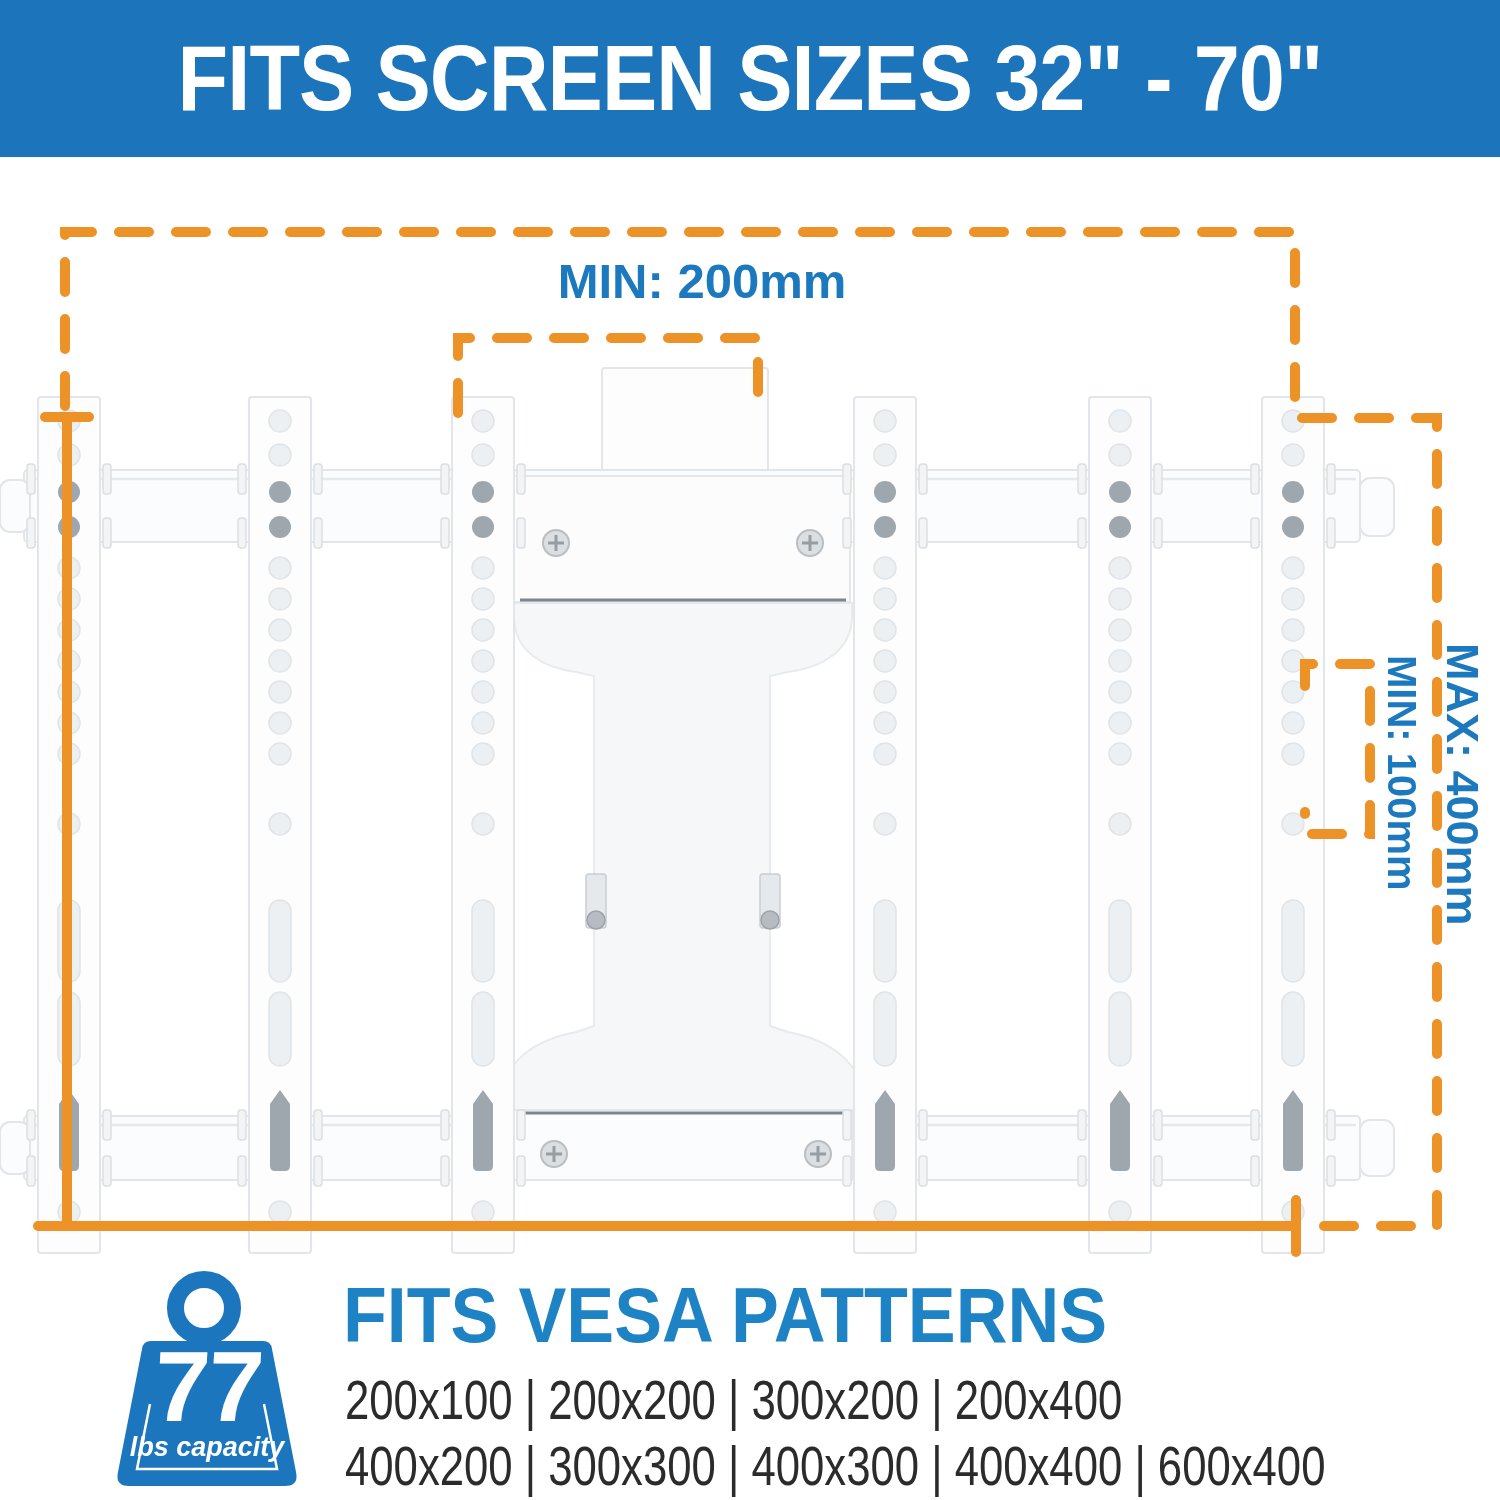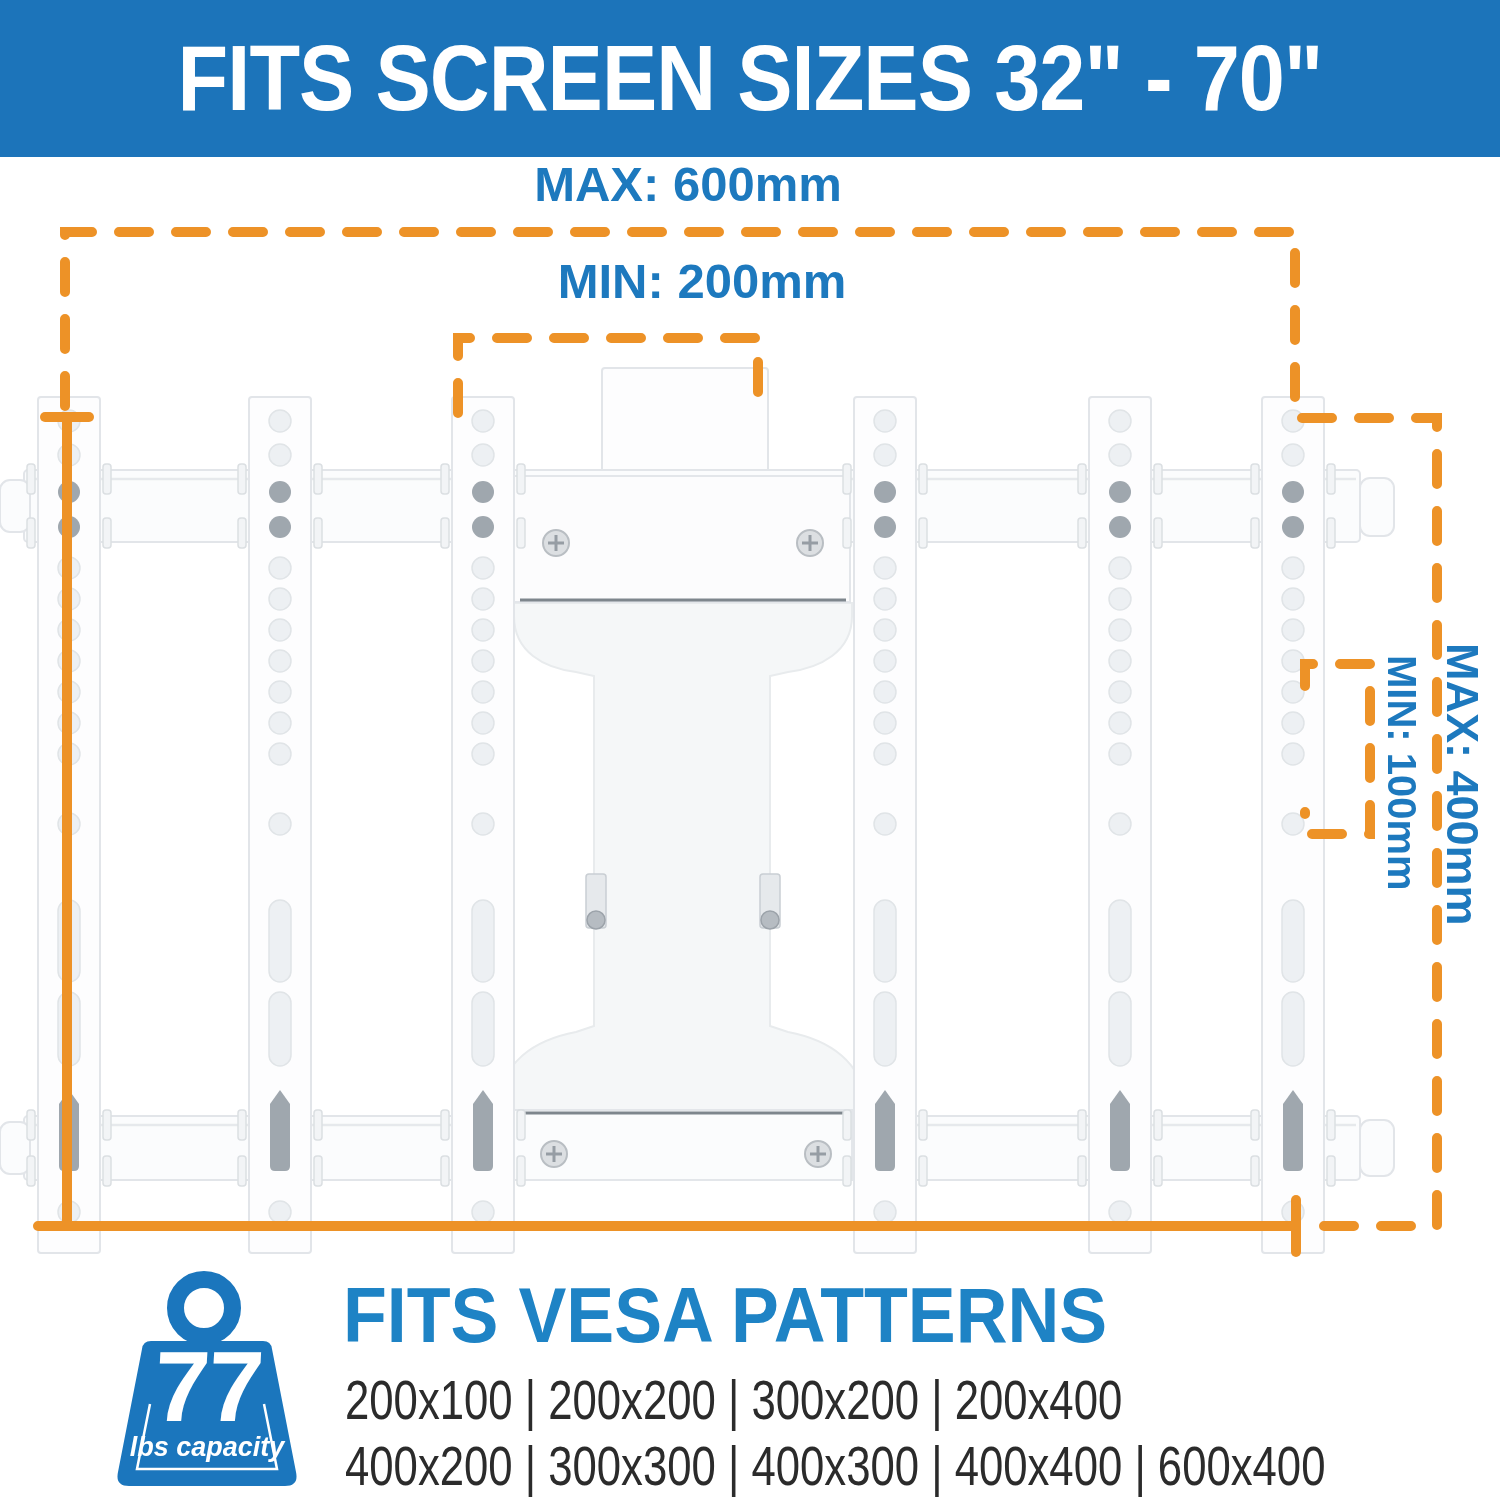--- a/index.html
+++ b/index.html
@@ -268,21 +268,20 @@
         <path d="M 67 419 V 1226 M 38 1226 H 1296"></path>
         <path d="M 1296 1200 V 1252"></path>
       </g>
       <g>
         <circle cx="204" cy="1308" r="28.5" fill="none" stroke="#1B76BD" stroke-width="17"></circle>
         <path d="M 151 1341 Q 143 1341 142 1349 L 118 1472 Q 115 1486 129 1486 L 285 1486 Q 299 1486 296 1472 L 272 1349 Q 271 1341 263 1341 Z" fill="#1B76BD"></path>
         <path d="M 150 1404 L 137 1469 L 277 1469 L 264 1404" fill="none" stroke="#FFFFFF" stroke-width="2.5"></path>
       </g>
     </svg>
 
-  <div class="dim-label" id="lbl-maxw">MAX: 600mm</div>
   <div class="dim-label" id="lbl-minw">MIN: 200mm</div>
   <div class="dim-label" id="lbl-maxh">MAX: 400mm</div>
   <div class="dim-label" id="lbl-minh">MIN: 100mm</div>
 
   <div id="cap-val">77</div>
   <div id="cap-unit">lbs capacity</div>
 
   <div id="vesa-h">FITS VESA PATTERNS</div>
   <div class="vesa-row" id="vesa-row-1">200x100 | 200x200 | 300x200 | 200x400</div>
   <div class="vesa-row" id="vesa-row-2">400x200 | 300x300 | 400x300 | 400x400 | 600x400</div>

